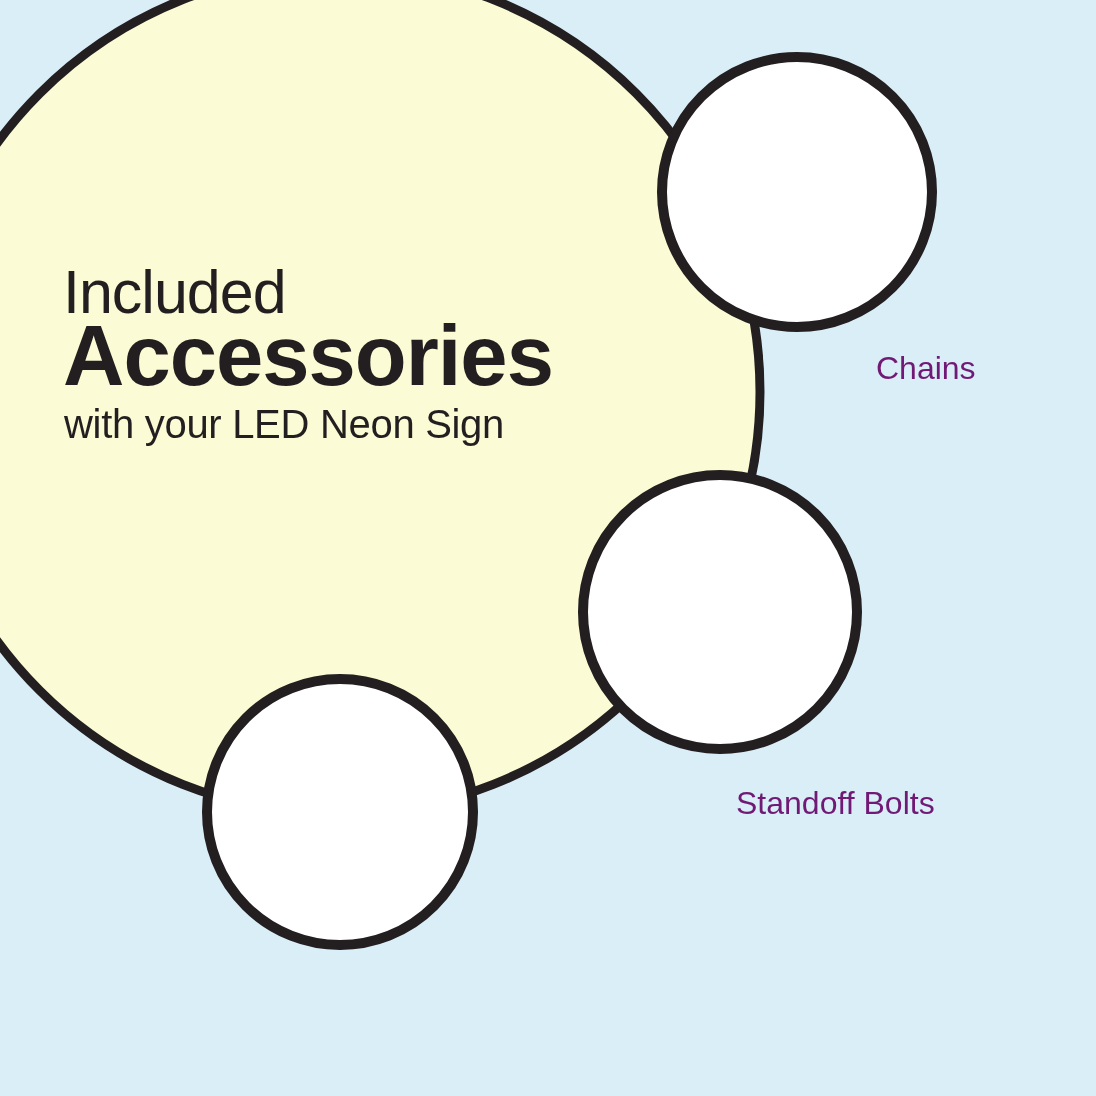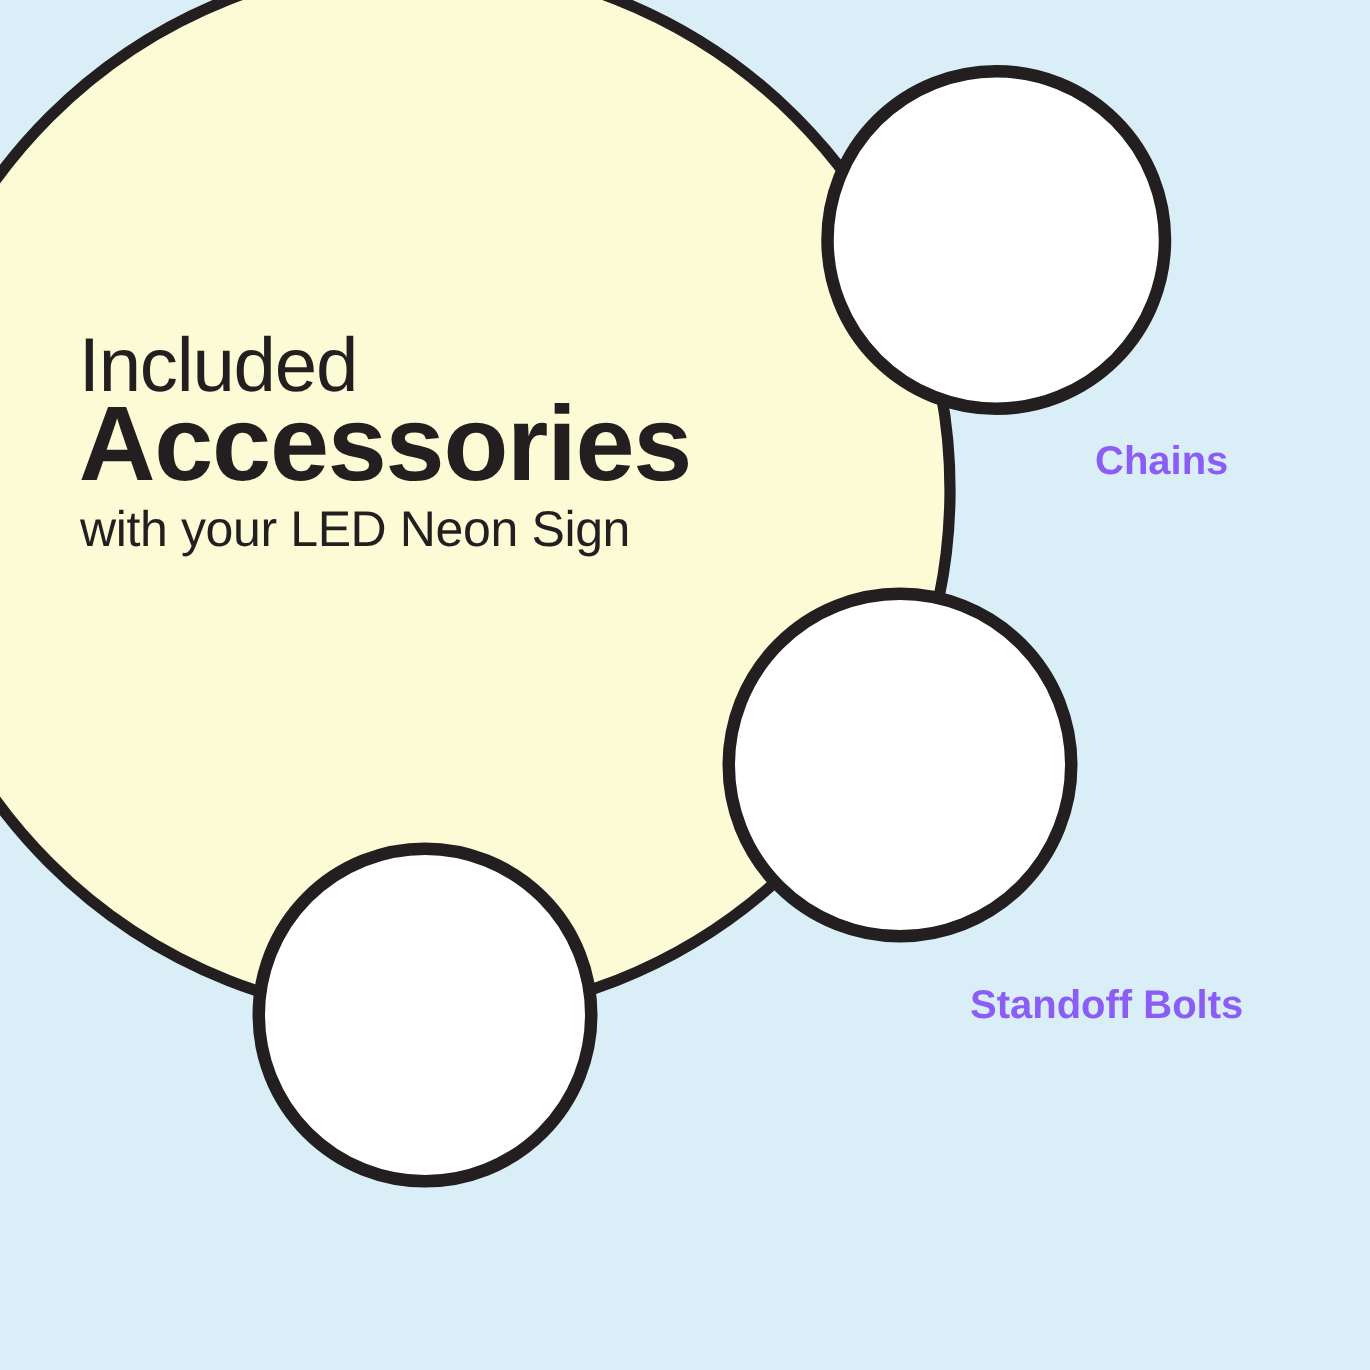--- a/index.html
+++ b/index.html
@@ -48,25 +48,25 @@
   }
   #subtitle {
     left: 64px;
     top: 404px;
     font-size: 40px;
     font-weight: 400;
     letter-spacing: -0.3px;
   }
   .caption {
     font-size: 32px;
-    font-weight: 700;
-    color: #8b5cf6;
+    font-weight: 400;
+    color: #701a75;
   }
   #caption-chains { left: 876px; top: 352px; }
-  #caption-bolts  { left: 776px; top: 787px; }
+  #caption-bolts  { left: 736px; top: 787px; }
   #caption-power  { left: 342px; top: 1002px; }
 </style>
 </head>
 <body>
 
 <div id="poster">
 
   <svg class="layer" viewBox="0 0 1096 1096">
     <defs>
 

